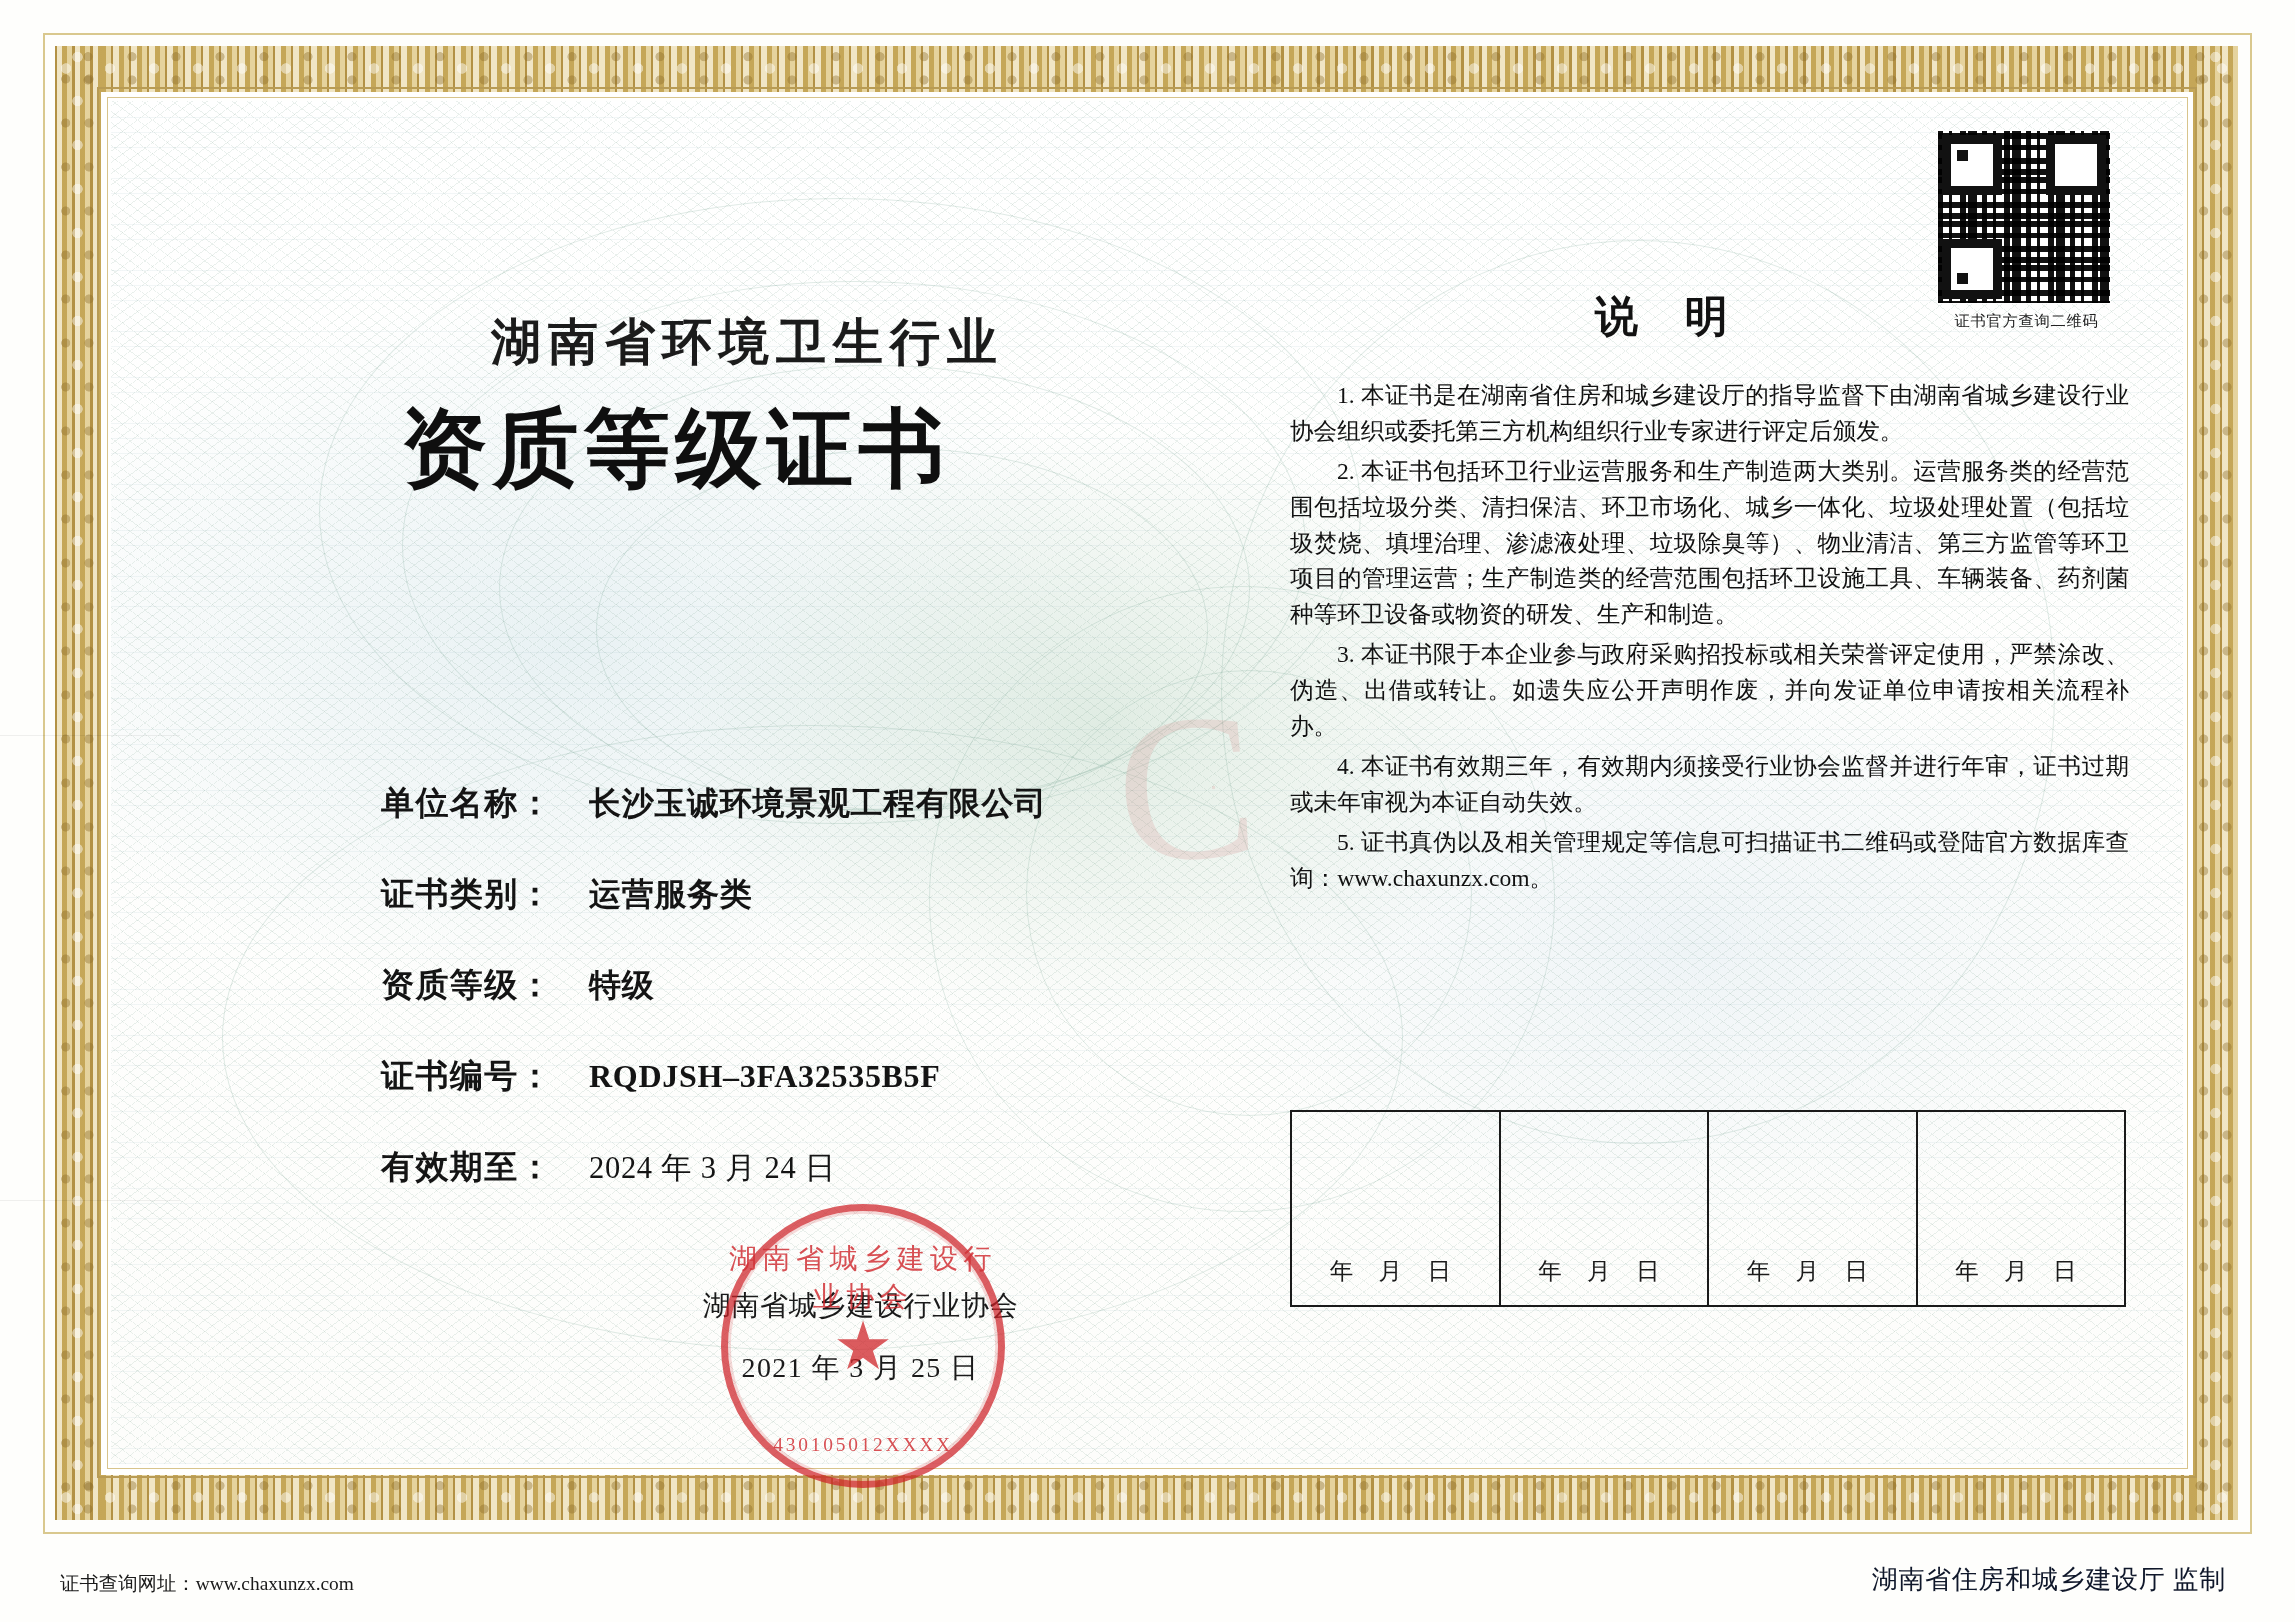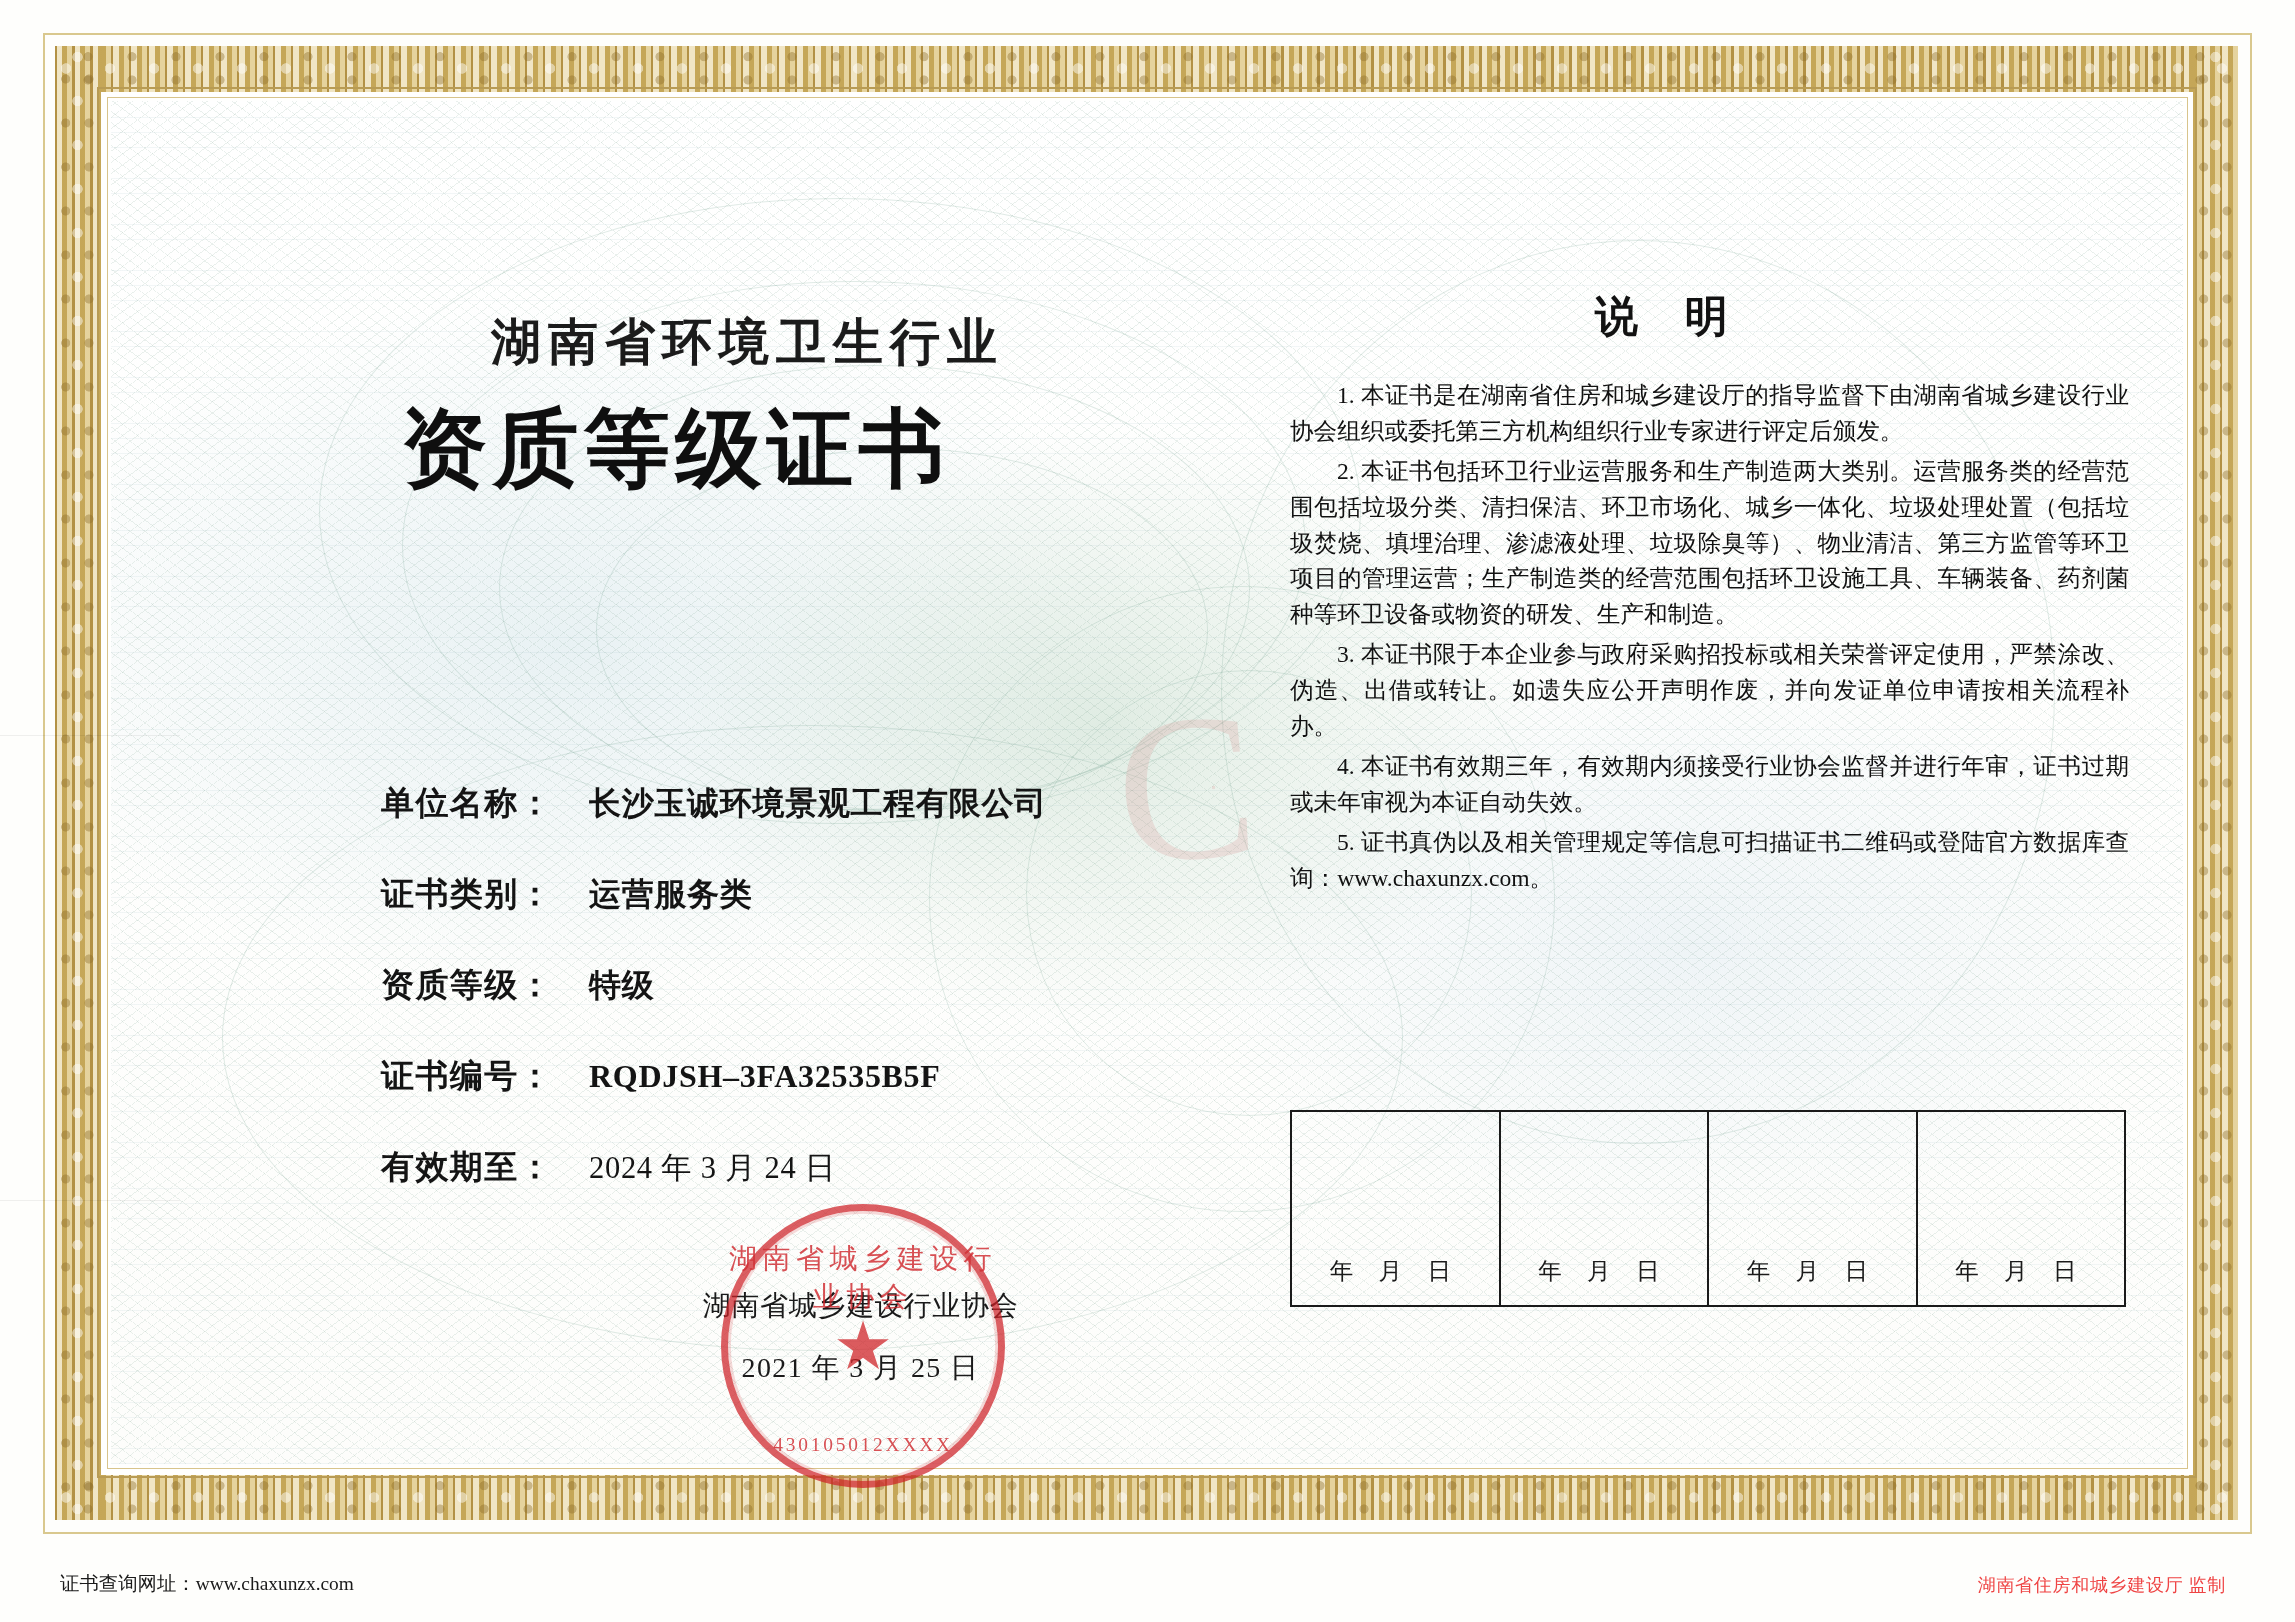--- a/index.html
+++ b/index.html
@@ -353,22 +353,22 @@
   
   .footer-left {
     position: absolute;
     left: 60px; bottom: 26px;
     font-size: 19.4px;
     color: #1a1a1a;
   }
   .footer-right {
     position: absolute;
     right: 69px; bottom: 26px;
-    font-size: 18px;
-    color: #ef4444;
+    font-size: 26px;
+    color: #0f172a;
     letter-spacing: 0.7px;
   }
 
   
   .scan-line {
     position: absolute;
     left: 0; width: 180px; height: 0.7px;
     background: rgba(0,0,0,0.06);
   }
 </style>
@@ -439,20 +439,29 @@
     </div>
 
     <div class="seal">
       <div class="seal-text-top">湖南省城乡建设行业协会</div>
       <div class="star">★</div>
       <div class="seal-text-bottom">430105012XXXX</div>
     </div>
 
     <div class="v-sep"></div>
 
+    <div class="qr-wrap">
+      <div class="qr">
+        <span class="eye3"></span>
+        <span class="eyedot" style="left:19.4px;top:19.4px;"></span>
+        <span class="eyedot" style="right:19.4px;top:19.4px;"></span>
+        <span class="eyedot" style="left:19.4px;bottom:19.4px;"></span>
+      </div>
+      <div class="qr-caption">证书官方查询二维码</div>
+    </div>
 
     <div class="notes-title">说 明</div>
     <div class="notes">
       <p>1. 本证书是在湖南省住房和城乡建设厅的指导监督下由湖南省城乡建设行业协会组织或委托第三方机构组织行业专家进行评定后颁发。</p>
       <p>2. 本证书包括环卫行业运营服务和生产制造两大类别。运营服务类的经营范围包括垃圾分类、清扫保洁、环卫市场化、城乡一体化、垃圾处理处置（包括垃圾焚烧、填埋治理、渗滤液处理、垃圾除臭等）、物业清洁、第三方监管等环卫项目的管理运营；生产制造类的经营范围包括环卫设施工具、车辆装备、药剂菌种等环卫设备或物资的研发、生产和制造。</p>
       <p>3. 本证书限于本企业参与政府采购招投标或相关荣誉评定使用，严禁涂改、伪造、出借或转让。如遗失应公开声明作废，并向发证单位申请按相关流程补办。</p>
       <p>4. 本证书有效期三年，有效期内须接受行业协会监督并进行年审，证书过期或未年审视为本证自动失效。</p>
       <p>5. 证书真伪以及相关管理规定等信息可扫描证书二维码或登陆官方数据库查询：www.chaxunzx.com。</p>
     </div>
 

